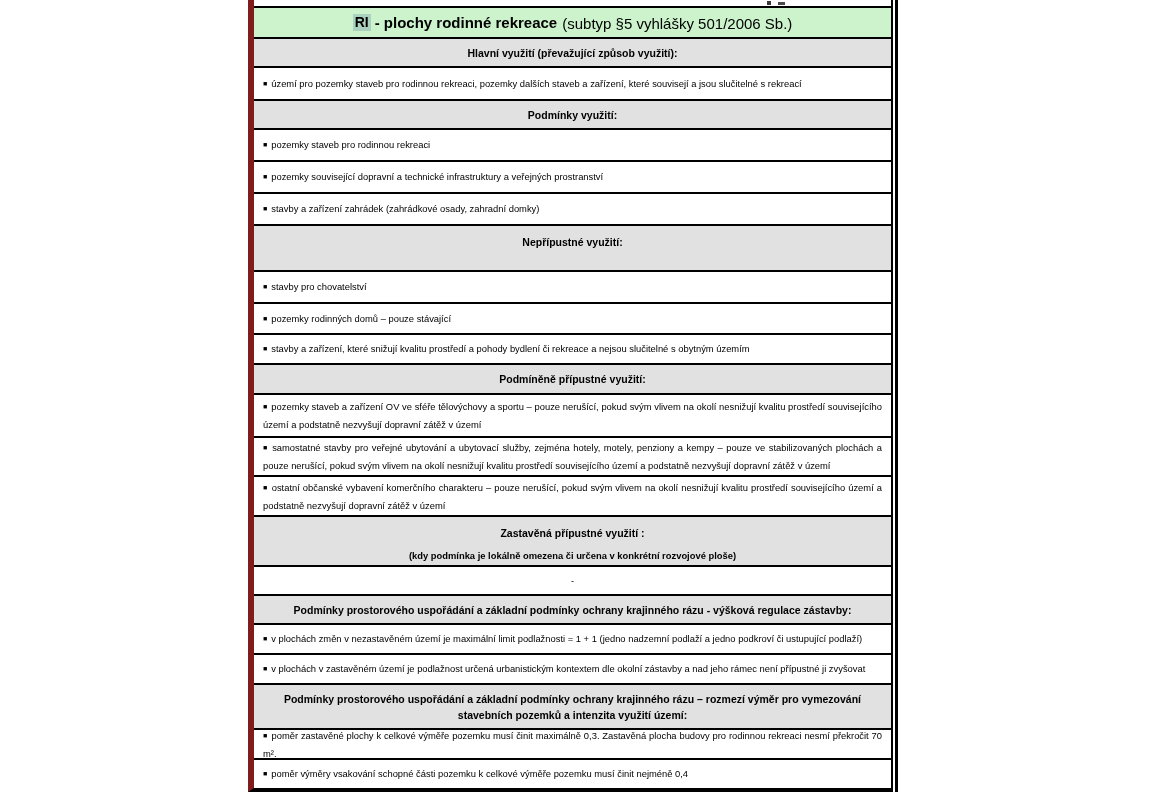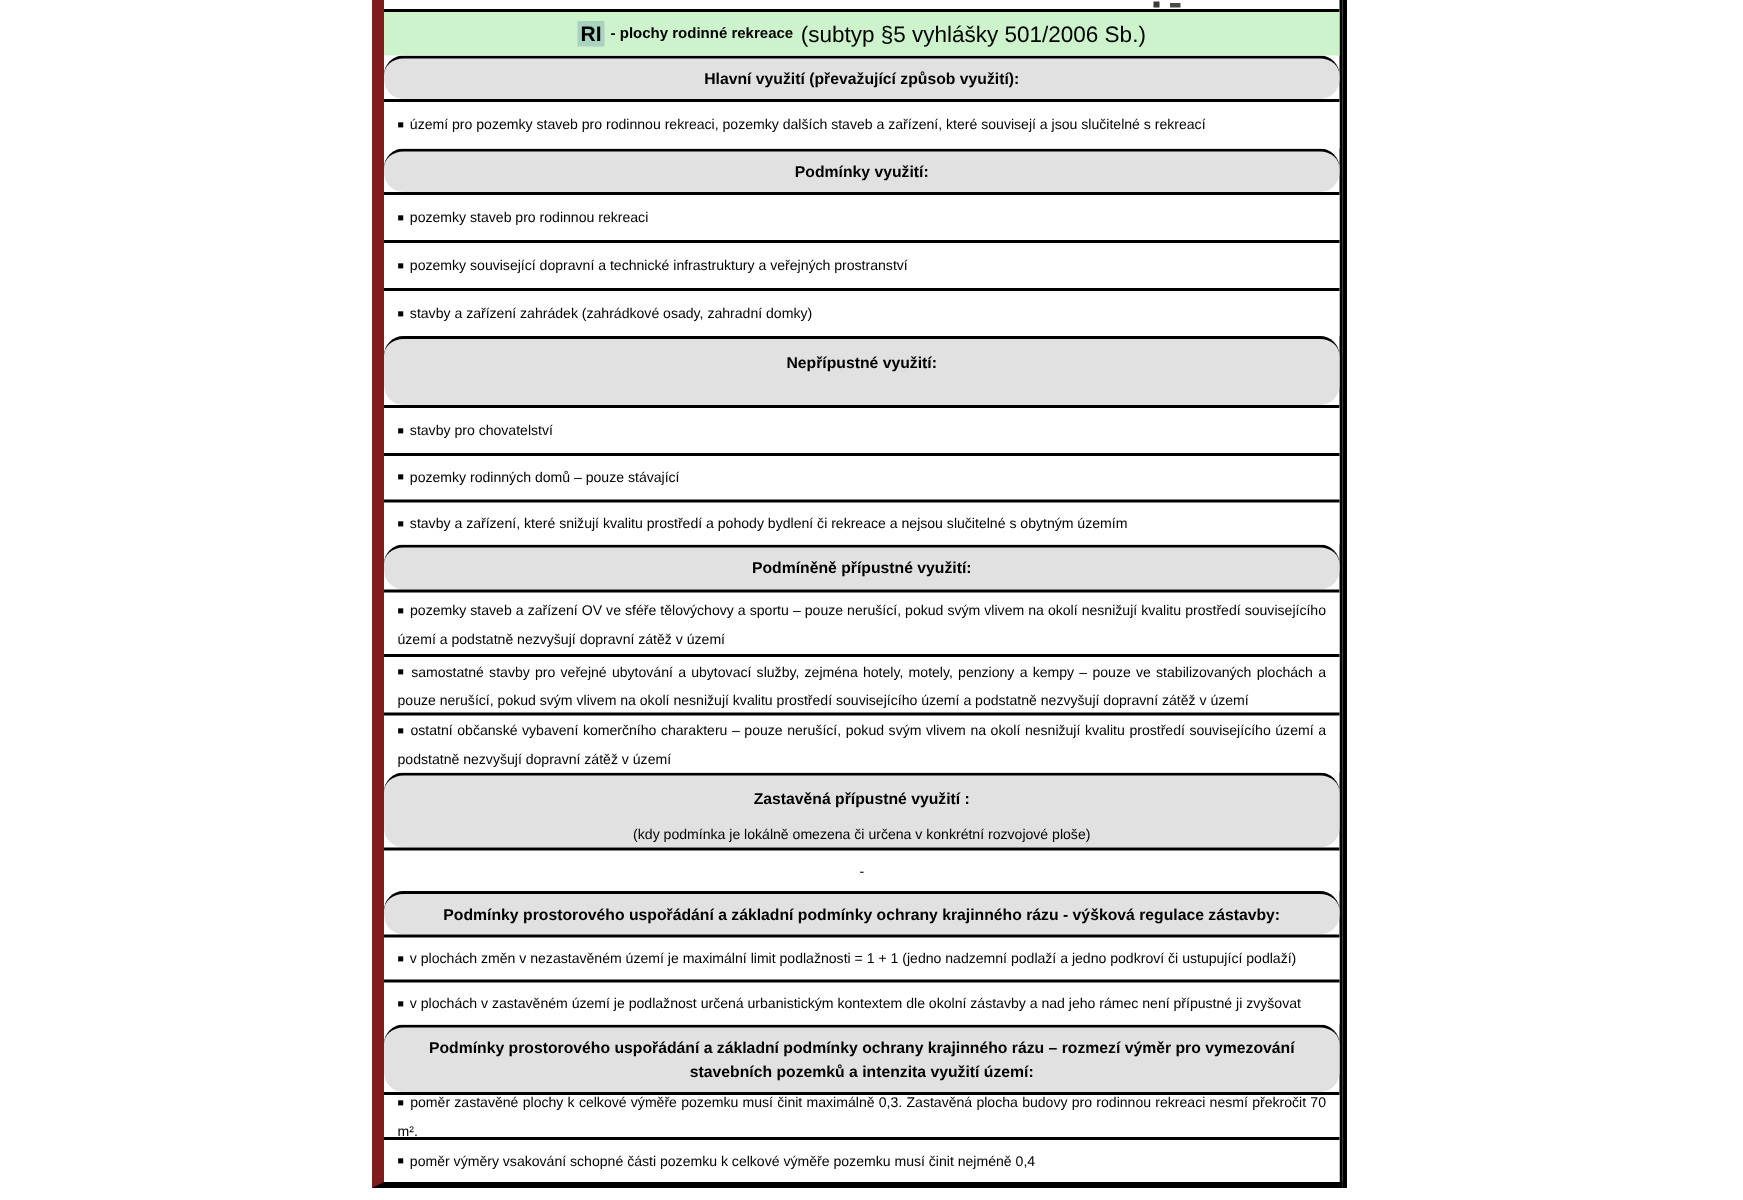--- a/index.html
+++ b/index.html
@@ -3,50 +3,50 @@
 <meta charset="utf-8">
 <style>
   html,body{margin:0;padding:0;}
   body{
     width:1162px;height:800px;background:#ffffff;
     font-family:"Liberation Sans","DejaVu Sans",sans-serif;
     position:relative;overflow:hidden;color:#000;
   }
   .table{
     position:absolute;left:248px;top:0;width:637px;
-    border-left:8px solid #7f1d1d;border-right:2px solid #000;border-bottom:4px solid #000;
+    border-left:6px solid #7f1d1d;border-right:2px solid #000;border-bottom:4px solid #000;
     background:#fff;
   }
   .outer-line{
     position:absolute;left:895px;top:0;width:3px;height:792px;background:#000;
   }
   .row{
     box-sizing:border-box;border-top:2px solid #000;
     padding:0 9px;overflow:hidden;position:relative;
   }
   .row.partial{border-top:none;height:6px;padding:0;}
   .partial::before{content:"";position:absolute;left:513px;top:1px;width:4px;height:4px;background:#3a3a3a;}
   .partial::after{content:"";position:absolute;left:524px;top:2px;width:7px;height:3px;background:#4a4a4a;}
   .title-row{
     height:31px;background:var(--title-bg,#ccf3cc);
     display:flex;align-items:center;justify-content:center;
   }
   .code{
     font-weight:bold;font-size:14px;background:var(--code-bg,#a9d2bf);
     padding:0 2px;margin-right:4px;line-height:17px;
   }
-  .tname{font-weight:bold;font-size:10px;white-space:pre;}
+  .tname{font-weight:bold;font-size:15px;white-space:pre;}
   .tsub{font-size:15px;margin-left:5px;position:relative;top:1px;}
   .row.header{
     background:var(--header-bg,#e1e1e1);
     display:flex;flex-direction:column;align-items:center;justify-content:center;
-    text-align:center;font-weight:bold;font-size:10.5px;line-height:16px;border-radius:13px;
+    text-align:center;font-weight:bold;font-size:10.5px;line-height:16px;
   }
   .row.header.align-top{justify-content:flex-start;padding-top:8px;}
-  .row.header .subtext{font-weight:normal;font-size:9.4px;margin-top:9px;line-height:12px;}
+  .row.header .subtext{font-weight:bold;font-size:9.4px;margin-top:9px;line-height:12px;}
   .row.bullet{background:#fff;display:flex;align-items:center;}
   .row.bullet p{
     margin:0;width:100%;font-size:9.4px;line-height:17px;text-align:justify;
   }
   .sq{font-size:7px;margin-right:4px;position:relative;top:-1px;}
   .row.plain{
     background:#fff;display:flex;align-items:center;justify-content:center;
     font-size:9.4px;
   }
 </style>

